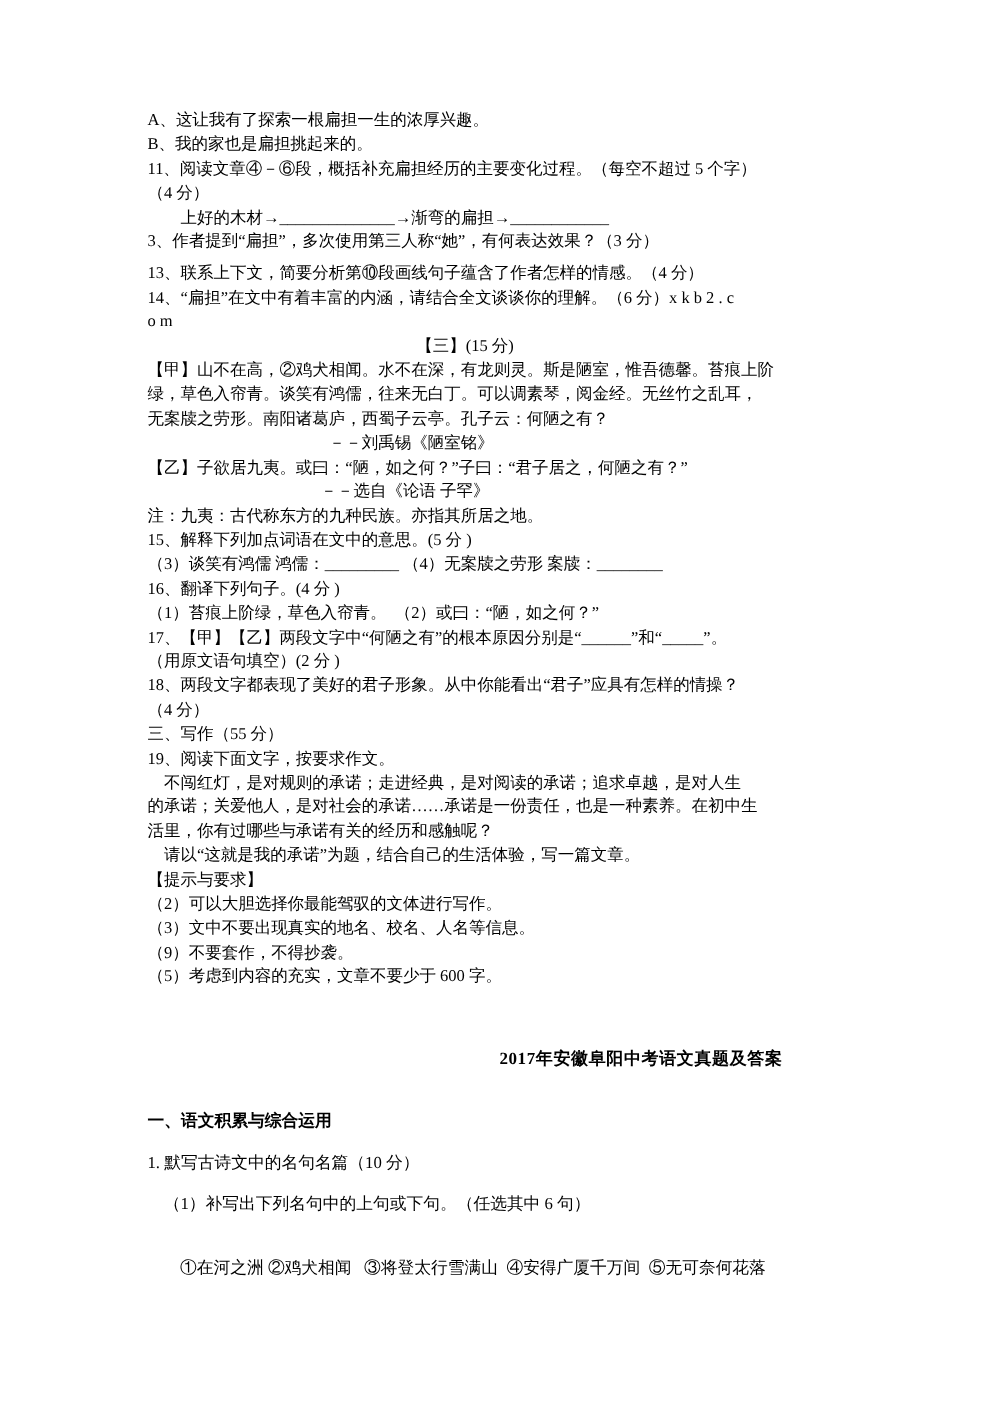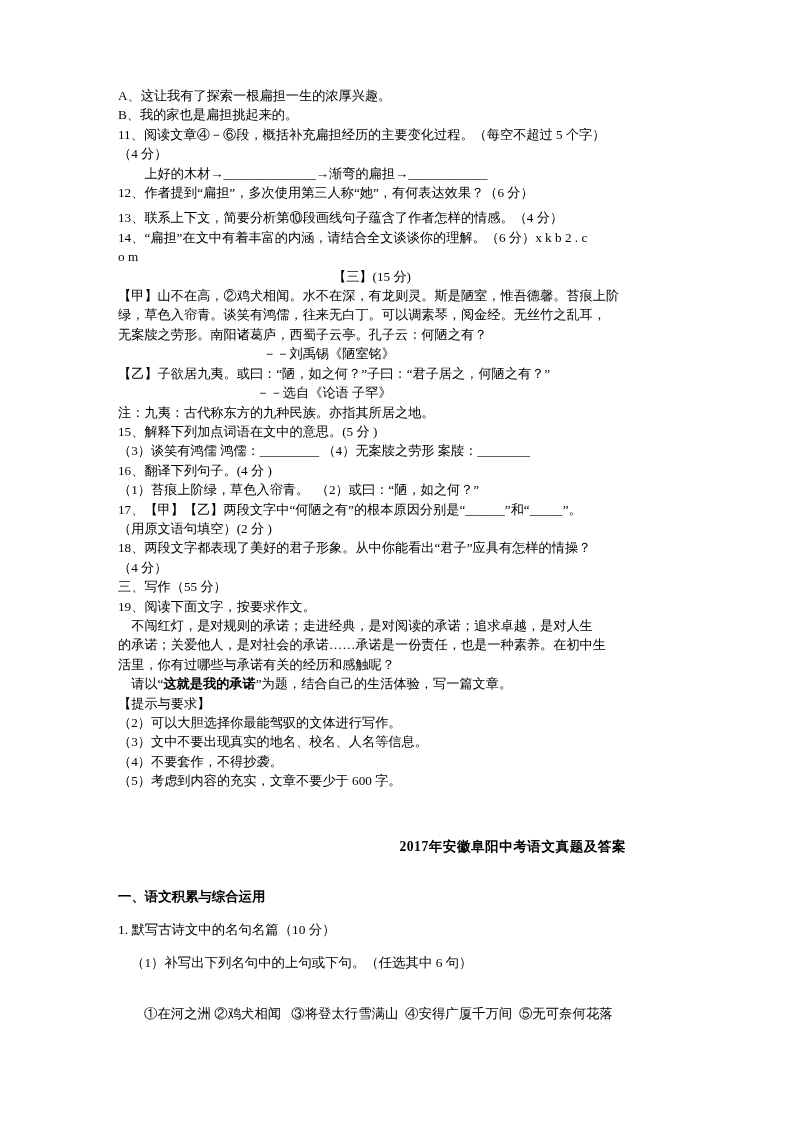--- a/index.html
+++ b/index.html
@@ -31,21 +31,21 @@
     margin: 0;
     white-space: pre-wrap;
   }
   .ind2 { text-indent: 26px; }
   .ind3 { text-indent: 13px; }
   .center { text-align: center; }
   .gap-sm { height: 6px; }
   .gap-md { height: 12px; }
   .gap-lg { height: 30px; }
   .gap-xl { height: 46px; }
-  .bold { font-weight: bold; }
+  .bold { font-weight: normal; }
   .title2 {
     text-align: right;
     font-weight: bold;
     font-size: 13.6px;
     letter-spacing: 0.5px;
   }
   .sec-head {
     font-weight: bold;
     font-size: 13.6px;
   }
@@ -58,21 +58,21 @@
 <body>
 
 <div class="page">
   <div class="doc">
 
     <p>A、这让我有了探索一根扁担一生的浓厚兴趣。</p>
     <p>B、我的家也是扁担挑起来的。</p>
     <p>11、阅读文章④－⑥段，概括补充扁担经历的主要变化过程。（每空不超过 5 个字）</p>
     <p>（4 分）</p>
     <p>        上好的木材→______________→渐弯的扁担→____________</p>
-    <p>12、作者提到“扁担”，多次使用第三人称“她”，有何表达效果？（6 分）</p>
+    <p>3、作者提到“扁担”，多次使用第三人称“她”，有何表达效果？（3 分）</p>
 
     <div class="gap-sm"></div>
 
     <p>13、联系上下文，简要分析第⑩段画线句子蕴含了作者怎样的情感。（4 分）</p>
     <p>14、“扁担”在文中有着丰富的内涵，请结合全文谈谈你的理解。（6 分）x k b 2 . c</p>
     <p>o m</p>
 
     <p class="center">【三】(15 分)</p>
 
     <p>【甲】山不在高，②鸡犬相闻。水不在深，有龙则灵。斯是陋室，惟吾德馨。苔痕上阶</p>
@@ -93,21 +93,21 @@
 
     <p>三、写作（55 分）</p>
     <p>19、阅读下面文字，按要求作文。</p>
     <p>    不闯红灯，是对规则的承诺；走进经典，是对阅读的承诺；追求卓越，是对人生</p>
     <p>的承诺；关爱他人，是对社会的承诺……承诺是一份责任，也是一种素养。在初中生</p>
     <p>活里，你有过哪些与承诺有关的经历和感触呢？</p>
     <p>    请以“<span class="bold">这就是我的承诺</span>”为题，结合自己的生活体验，写一篇文章。</p>
     <p>【提示与要求】</p>
     <p>（2）可以大胆选择你最能驾驭的文体进行写作。</p>
     <p>（3）文中不要出现真实的地名、校名、人名等信息。</p>
-    <p>（4）不要套作，不得抄袭。</p>
+    <p>（9）不要套作，不得抄袭。</p>
     <p>（5）考虑到内容的充实，文章不要少于 600 字。</p>
 
     <div class="gap-xl"></div>
 
     <p class="title2">2017年安徽阜阳中考语文真题及答案</p>
 
     <div class="gap-lg"></div>
 
     <p class="sec-head ans-line">一、语文积累与综合运用</p>
 

